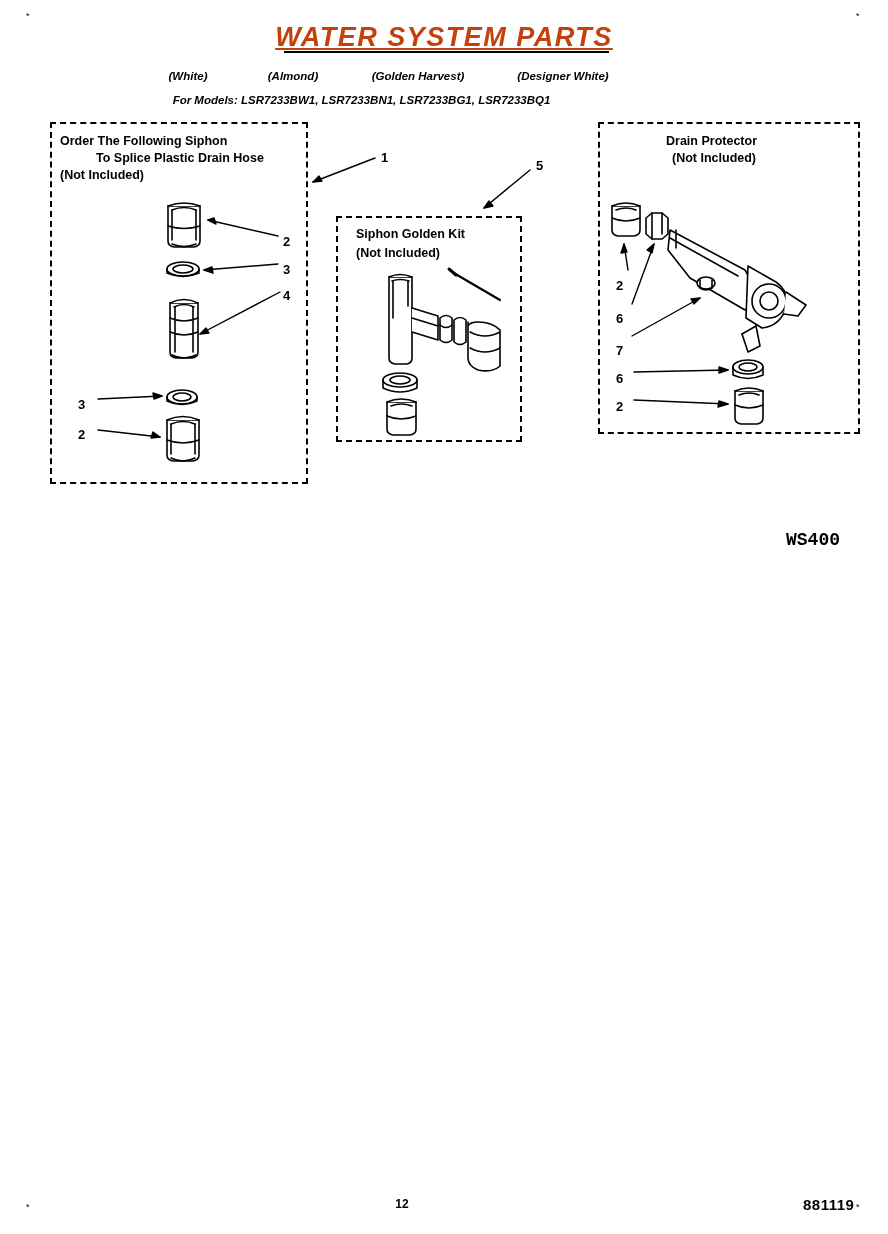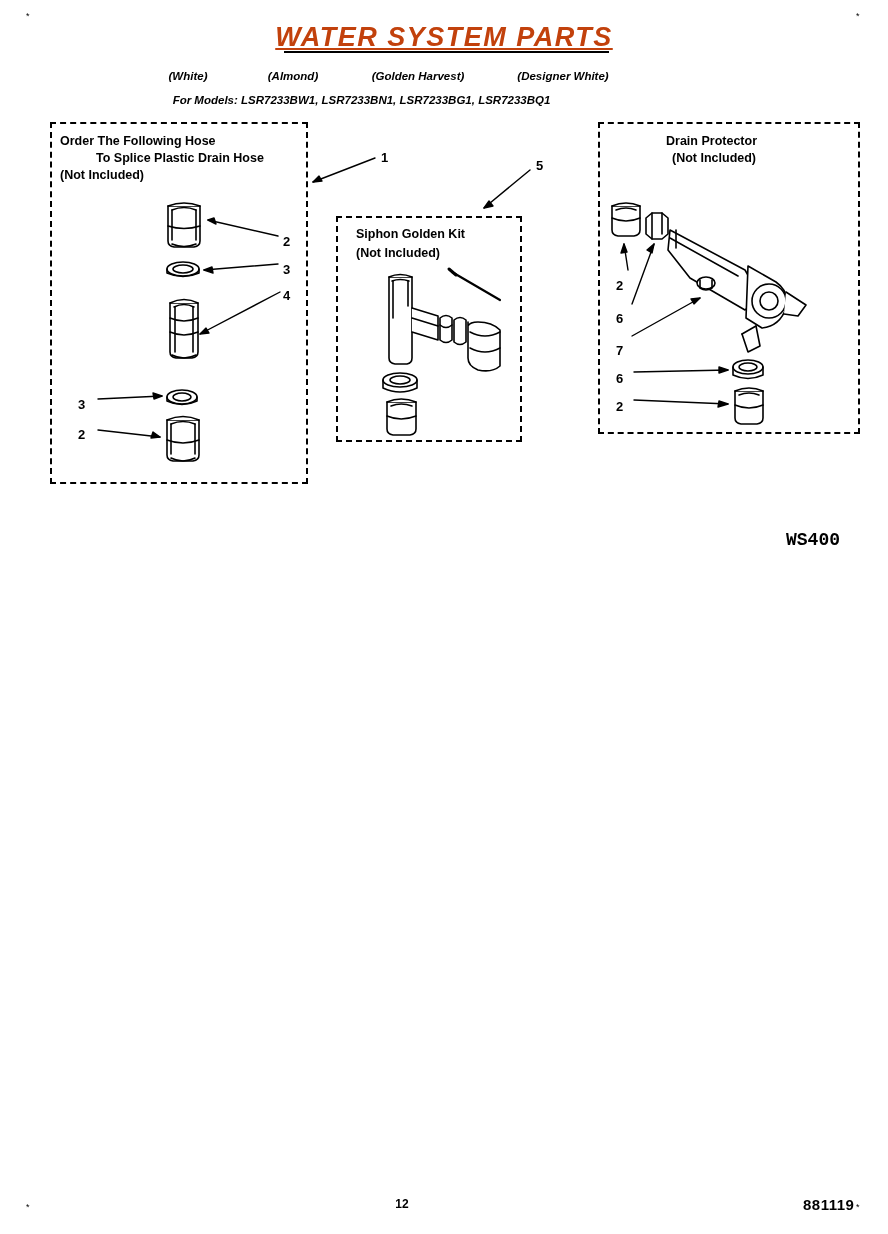--- a/index.html
+++ b/index.html
@@ -151,21 +151,21 @@
   <div class="title-underline"></div>
   <div class="models">For Models: LSR7233BW1, LSR7233BN1, LSR7233BG1, LSR7233BQ1</div>
   <div class="colors">
     <span style="width:100px; text-align:center;">(White)</span><span style="width:110px; text-align:center;">(Almond)</span><span style="width:140px; text-align:center;">(Golden Harvest)</span><span style="width:150px; text-align:center;">(Designer White)</span>
   </div>
 
   <div class="dashbox" style="left:50px; top:122px; width:258px; height:362px;"></div>
   <div class="dashbox" style="left:336px; top:216px; width:186px; height:226px;"></div>
   <div class="dashbox" style="left:598px; top:122px; width:262px; height:312px;"></div>
 
-  <div class="boxlabel" style="left:60px; top:133px;">Order The Following Hose</div>
+  <div class="boxlabel" style="left:60px; top:133px;">Order The Following Siphon</div>
   <div class="boxlabel" style="left:64px; top:150px;margin-left:32px;">To Splice Plastic Drain Hose</div>
   <div class="boxlabel" style="left:60px; top:167px;">(Not Included)</div>
 
   <div class="boxlabel" style="left:356px; top:226px;">Siphon Golden Kit</div>
   <div class="boxlabel" style="left:356px; top:245px;">(Not Included)</div>
 
   <div class="boxlabel" style="left:666px; top:133px;">Drain Protector</div>
   <div class="boxlabel" style="left:672px; top:150px;">(Not Included)</div>
 
   <svg class="art" viewBox="0 0 888 1234">

